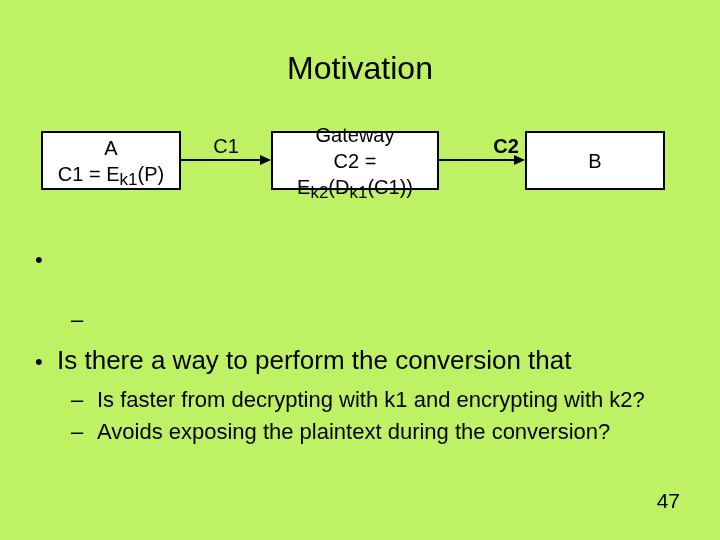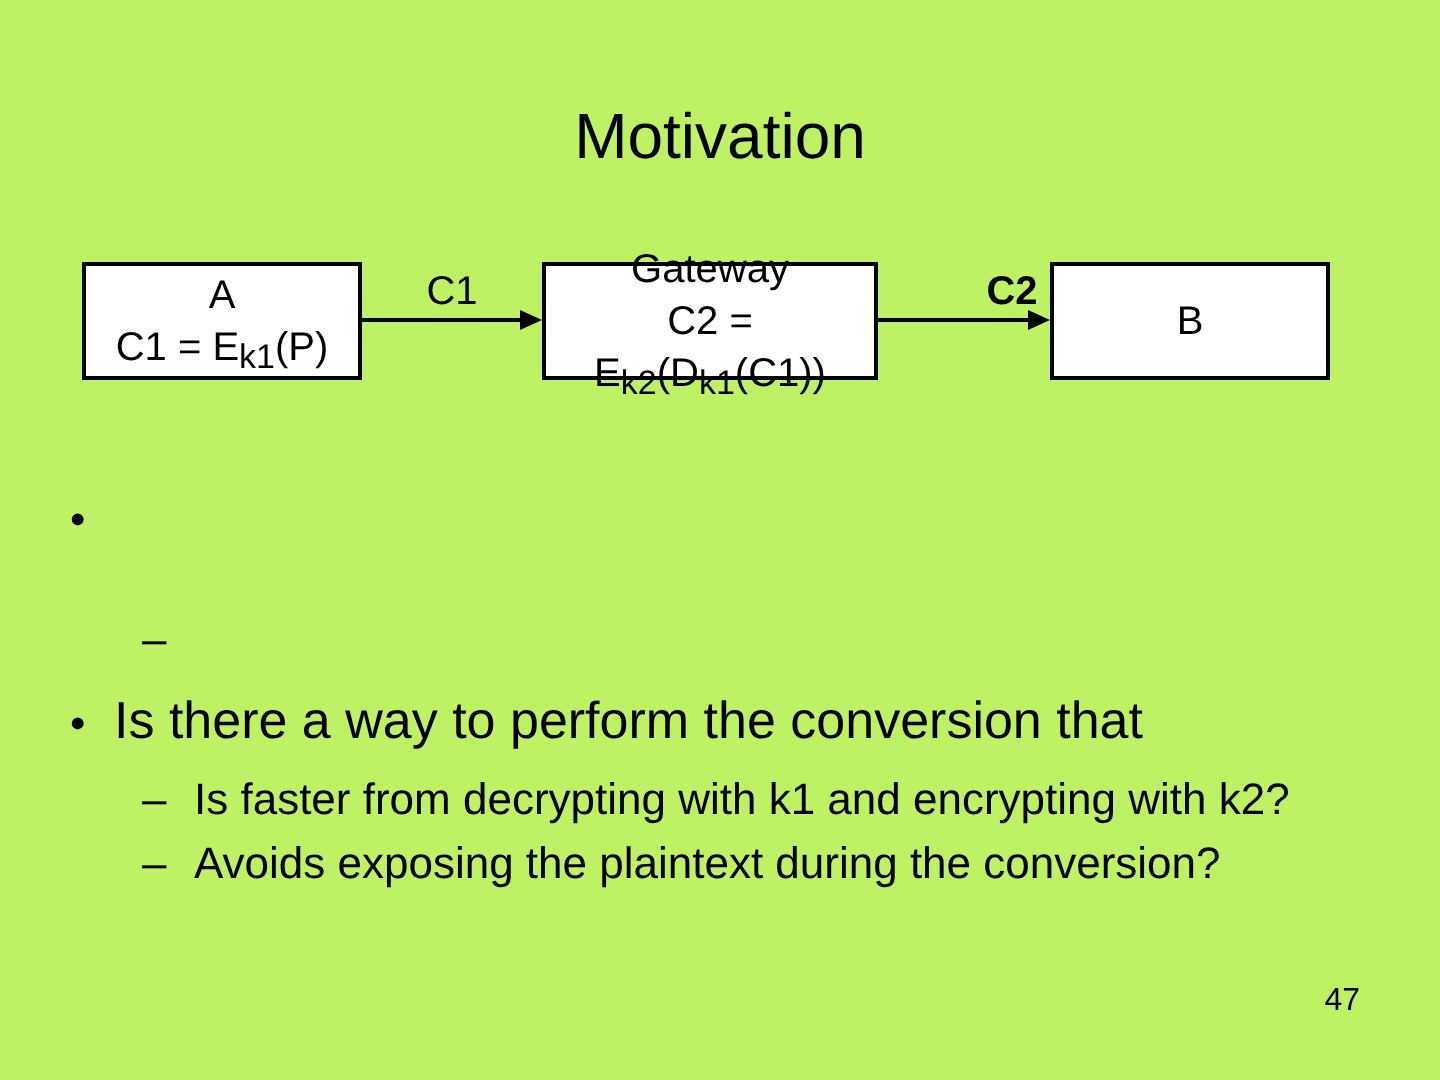--- a/index.html
+++ b/index.html
@@ -116,21 +116,21 @@
   .b1 { top: 243px; }
   .b2 { top: 307px; }
   .b3 { top: 345px; }
   .b4 { top: 387px; }
   .b5 { top: 419px; }
   
   .page-number {
     position: absolute;
     top: 492px;
     right: 40px;
-    font-size: 16px;
+    font-size: 21px;
     line-height: 18px;
     color: #000000;
   }
 </style>
 </head>
 <body>
 
 <div class="slide">
 
   <div class="title">Motivation</div>

